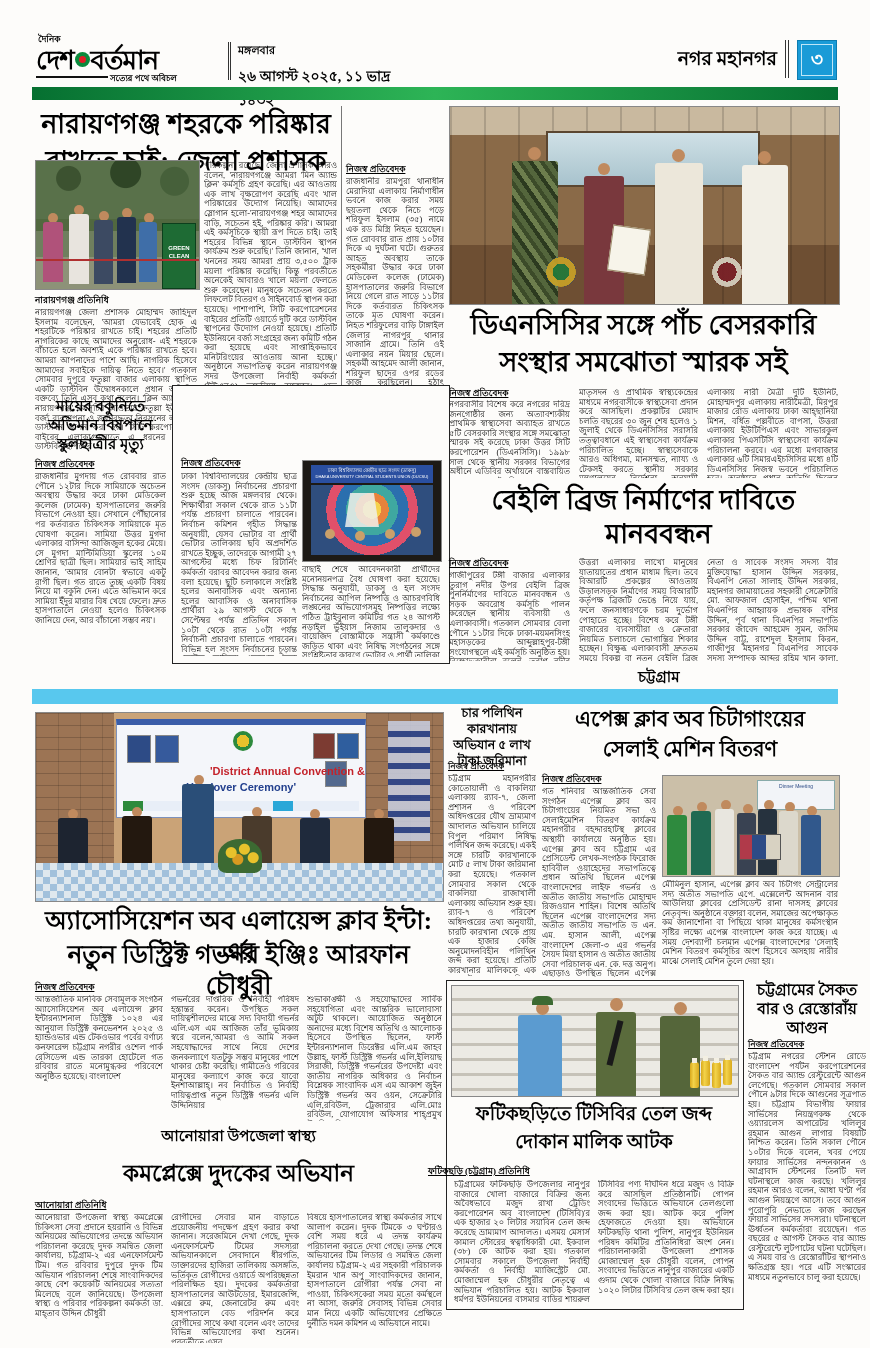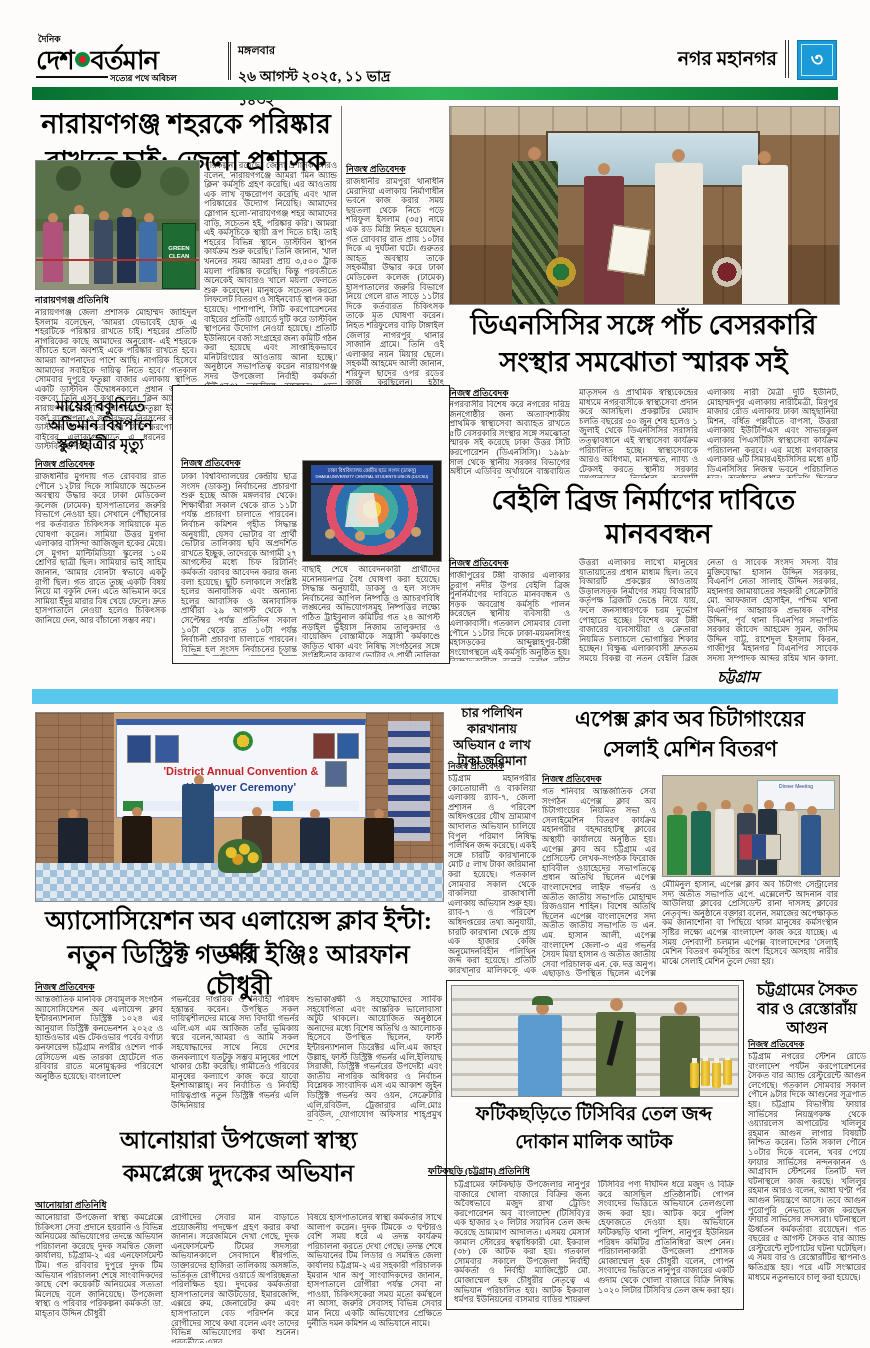--- a/index.html
+++ b/index.html
@@ -130,34 +130,34 @@
   <div class="abs body-txt" style="left:181px;top:472px;width:116px;height:184px;">ঢাকা বিশ্ববিদ্যালয়ের কেন্দ্রীয় ছাত্র সংসদ (ডাকসু) নির্বাচনের প্রচারণা শুরু হচ্ছে আজ মঙ্গলবার থেকে। শিক্ষার্থীরা সকাল থেকে রাত ১১টা পর্যন্ত প্রচারণা চালাতে পারবেন। নির্বাচন কমিশন গৃহীত সিদ্ধান্ত অনুযায়ী, যেসব ভোটার বা প্রার্থী ভোটার তালিকায় ছবি অপ্রদর্শিত রাখতে ইচ্ছুক, তাদেরকে আগামী ২৭ আগস্টের মধ্যে চিফ রিটার্নিং কর্মকর্তা বরাবর আবেদন করার জন্য বলা হয়েছে। ছুটি চলাকালে সংশ্লিষ্ট হলের অনাবাসিক এবং অন্যান্য হলের আবাসিক ও অনাবাসিক প্রার্থীরা ২৯ আগস্ট থেকে ৭ সেপ্টেম্বর পর্যন্ত প্রতিদিন সকাল ১০টা থেকে রাত ১০টা পর্যন্ত নির্বাচনী প্রচারণা চালাতে পারবেন। বিভিন্ন হল সংসদ নির্বাচনের চূড়ান্ত ভোটার তালিকা প্রকাশের জন্য উন্মুক্ত ছিল। শিক্ষার্থীদের দাবির পরিপ্রেক্ষিতে বর্তমানে তা বন্ধ করা হয়েছে। কেন্দ্রীয় হল ও দপ্তরসমূহের জন্য চূড়ান্ত ভোটার তালিকা উন্মুক্ত থাকবে। বিভিন্ন অভিযোগে বাতিল মনোনয়নপত্রের ওপর আপিলের পর যাচাই-</div>
   <div class="abs body-txt" style="left:302px;top:565px;width:138px;height:92px;">বাছাই শেষে আবেদনকারী প্রার্থীদের মনোনয়নপত্র বৈধ ঘোষণা করা হয়েছে। সিদ্ধান্ত অনুযায়ী, ডাকসু ও হল সংসদ নির্বাচনের আপিল নিষ্পত্তি ও আচরণবিধি লঙ্ঘনের অভিযোগসমূহ নিষ্পত্তির লক্ষ্যে গঠিত ট্রাইবুনাল কমিটির গত ২৪ আগস্ট নড়াইল ভুঁইয়াস নিজাম তালুকদার ও বায়েজিদ বোস্তামীকে সন্ত্রাসী কর্মকাণ্ডে জড়িত থাকা এবং নিষিদ্ধ সংগঠনের সঙ্গে সংশ্লিষ্টতার কারণে ভোটার ও প্রার্থী তালিকা থেকে বাদ দেওয়ার সুপারিশ করা হয়েছে। এ বিষয়ে প্রশাসনিক ব্যবস্থা গ্রহণের জন্য বিষয়টি সিন্ডিকেটে পাঠানো হয়েছে।</div>
 
   <div class="abs hl" style="left:449px;top:484px;width:389px;font-size:27px;">বেইলি ব্রিজ নির্মাণের দাবিতে</div>
   <div class="abs hl" style="left:464px;top:518px;width:389px;font-size:27px;">মানববন্ধন</div>
   <div class="abs byline" style="left:449px;top:556px;">নিজস্ব প্রতিবেদক</div>
   <div class="abs body-txt" style="left:449px;top:571px;width:121px;height:90px;">গাজীপুরের টঙ্গী বাজার এলাকার তুরাগ নদীর উপর বেইলি ব্রিজ পুনর্নির্মাণের দাবিতে মানববন্ধন ও সড়ক অবরোধ কর্মসূচি পালন করেছেন স্থানীয় ব্যবসায়ী ও এলাকাবাসী। গতকাল সোমবার বেলা পৌনে ১১টার দিকে ঢাকা-ময়মনসিংহ মহাসড়কের আব্দুল্লাহপুর-টঙ্গী সংযোগস্থলে এই কর্মসূচি অনুষ্ঠিত হয়। বিক্ষোভকারীরা বলেন, তুরাগ নদীর উপর অবস্থিত বেইলি ব্রিজটি দীর্ঘদিন ধরে টঙ্গী, আব্দুল্লাহপুর ও</div>
   <div class="abs body-txt" style="left:579px;top:558px;width:119px;height:103px;">উত্তরা এলাকার লাখো মানুষের যাতায়াতের প্রধান মাধ্যম ছিল। তবে বিআরটি প্রকল্পের আওতায় উড়ালসড়ক নির্মাণের সময় বিআরটি কর্তৃপক্ষ ব্রিজটি ভেঙে নিয়ে যায়, ফলে জনসাধারণকে চরম দুর্ভোগ পোহাতে হচ্ছে। বিশেষ করে টঙ্গী বাজারের ব্যবসায়ীরা ও ক্রেতারা নিয়মিত চলাচলে ভোগান্তির শিকার হচ্ছেন। বিক্ষুব্ধ এলাকাবাসী দ্রুততম সময়ে বিকল্প বা নতুন বেইলি ব্রিজ নির্মাণের দাবি জানান এবং সংশ্লিষ্ট কর্তৃপক্ষের হস্তক্ষেপ কামনা করেন। বিক্ষোভে অংশগ্রহণ করেন বিএনপির কেন্দ্রীয়</div>
   <div class="abs body-txt" style="left:707px;top:558px;width:131px;height:103px;">নেতা ও সাবেক সংসদ সদস্য বীর মুক্তিযোদ্ধা হাসান উদ্দিন সরকার, বিএনপি নেতা সালাহ উদ্দিন সরকার, মহানগর জামায়াতের সহকারী সেক্রেটারি মো. আফজাল হোসাইন, পশ্চিম থানা বিএনপির আহ্বায়ক প্রভাষক বশির উদ্দিন, পূর্ব থানা বিএনপির সভাপতি সরকার জাবেদ আহমেদ সুমন, জসিম উদ্দিন বাট্টু, রাশেদুল ইসলাম কিরন, গাজীপুর মহানগর বিএনপির সাবেক সদস্য সম্পাদক আব্দুর রহিম খান কালা, সরকার শাহ্‌নূর ইসলাম রনিসহ স্থানীয় ব্যবসায়ী ও সাধারণ মানুষ।</div>
 
-  <div class="abs" style="left:638px;top:665px;width:200px;text-align:center;font-size:15px;font-weight:bold;font-style:italic;">চট্টগ্রাম</div>
+  <div class="abs" style="left:638px;top:665px;width:200px;text-align:left;font-size:15px;font-weight:bold;">চট্টগ্রাম</div>
   <div class="abs" style="left:32px;top:689px;width:806px;height:15px;background:#58c8ee;"></div>
 
   <div class="photo" style="left:35px;top:712px;width:407px;height:188px;background:#caa377;">
     <div class="brick abs" style="left:0;top:0;width:78px;height:188px;"></div>
     <div class="brick abs" style="left:330px;top:0;width:77px;height:188px;"></div>
     <div class="abs" style="left:80px;top:6px;width:248px;height:92px;background:#f4f6fa;border:1px solid #7d91bb;border-top:6px solid #3a5da8;">
       <div class="abs" style="left:10px;top:10px;width:22px;height:26px;background:#2d4b86;border:1px solid #888;"></div>
       <div class="abs" style="left:38px;top:10px;width:22px;height:26px;background:#365a9c;border:1px solid #888;"></div>
       <div class="abs" style="left:116px;top:6px;width:20px;height:20px;border-radius:50%;background:radial-gradient(circle,#e8c22c 0 45%,#2d8a3c 45%);"></div>
       <div class="abs" style="left:196px;top:8px;width:20px;height:24px;background:#7c3b32;border:1px solid #888;"></div>
       <div class="abs" style="left:220px;top:8px;width:20px;height:24px;background:#2f5e9e;border:1px solid #888;"></div>
       <div class="abs" style="left:208px;top:36px;width:20px;height:24px;background:#53698e;border:1px solid #888;"></div>
-      <div style="position:absolute;left:0;top:40px;width:100%;text-align:center;color:#c4232b;font-weight:bold;font-size:11px;font-family:'Liberation Sans',sans-serif;">'District Annual Convention &amp;</div>
+      <div style="position:absolute;left:0;top:40px;width:100%;text-align:right;color:#c4232b;font-weight:bold;font-size:11px;font-family:'Liberation Sans',sans-serif;">'District Annual Convention &amp;</div>
       <div style="position:absolute;left:0;top:56px;width:100%;text-align:center;color:#23408e;font-weight:bold;font-size:11px;font-family:'Liberation Sans',sans-serif;">Handover Ceremony'</div>
       <div class="abs" style="left:6px;top:76px;width:236px;height:10px;background:linear-gradient(90deg,#2d8a3c 0 20px,#e8eef7 20px 150px,#2aa7d8 150px 170px,#e8eef7 170px);"></div>
     </div>
     <div class="abs" style="left:352px;top:8px;width:42px;height:120px;background:#23408e;background-image:repeating-linear-gradient(180deg,rgba(255,255,255,.75) 0 10px,transparent 10px 16px);opacity:.85;"></div>
     <div class="head" style="left:32px;top:96px;"></div>
     <div class="figure" style="left:22px;top:105px;width:30px;height:48px;background:#1d2430;"></div>
     <div class="head" style="left:96px;top:94px;"></div>
     <div class="figure" style="left:86px;top:103px;width:30px;height:50px;background:#23180f;"></div>
     <div class="head" style="left:158px;top:62px;"></div>
     <div class="figure" style="left:146px;top:71px;width:32px;height:84px;background:#2a4e78;"></div>
@@ -171,21 +171,21 @@
     <div class="abs" style="left:182px;top:126px;width:44px;height:34px;background:radial-gradient(circle at 30% 40%,#e8c22c 0 5px,transparent 6px),radial-gradient(circle at 60% 30%,#e8c22c 0 5px,transparent 6px),radial-gradient(circle at 80% 55%,#e8c22c 0 5px,transparent 6px),radial-gradient(circle at 45% 60%,#d89a20 0 5px,transparent 6px),#3c6a32;border-radius:50% 50% 20% 20%;"></div>
   </div>
 
   <div class="abs hl" style="left:35px;top:940px;width:407px;font-size:25px;">নতুন ডিস্ট্রিক্ট গভর্নর ইঞ্জিঃ আরফান চৌধুরী</div>
   <div class="abs hl" style="left:35px;top:906px;width:407px;font-size:25px;">অ্যাসোসিয়েশন অব এলায়েন্স ক্লাব ইন্টা: এর</div>
   <div class="abs byline" style="left:35px;top:980px;">নিজস্ব প্রতিবেদক</div>
   <div class="abs body-txt" style="left:35px;top:995px;width:128px;height:126px;">আন্তর্জাতিক মানবিক সেবামূলক সংগঠন অ্যাসোসিয়েশন অব এলায়েন্স ক্লাব ইন্টারন্যাশনাল ডিস্ট্রিক্ট ১০২৪ এর আনুয়াল ডিস্ট্রিক্ট কনভেনশন ২০২৫ ও হ্যান্ডওভার এন্ড টেকওভার পর্বের বর্ণাঢ্য কনফারেন্স চট্টগ্রাম নগরীর ওশেল পার্ক রেসিডেন্স এন্ড তারকা হোটেলে গত রবিবার রাতে মনোমুগ্ধকর পরিবেশে অনুষ্ঠিত হয়েছে। বাংলাদেশ</div>
   <div class="abs body-txt" style="left:171px;top:995px;width:128px;height:126px;">গভর্নরের দাপ্তরিক ও নির্বাহী পরিষদ হস্তান্তর করেন। উপস্থিত সকল দায়িত্বশীলদের মাঝে সদ্য বিদায়ী গভর্নর এলি.এস এম আজিজ তাঁর ভূমিকায় স্বরে বলেন,'আমরা ও আমি সকল সহযোদ্ধাদের সাথে নিয়ে দেশের জনকল্যাণে যতটুকু সম্ভব মানুষের পাশে থাকার চেষ্টা করেছি। গামীতেও গরিবের মানুষের কল্যাণে কাজ করে যাবো ইনশাআল্লাহ্‌। নব নির্বাচিত ও নির্বাহী দায়িত্বপ্রাপ্ত নতুন ডিস্ট্রিক্ট গভর্নর এলি উদ্দিনিয়ার</div>
   <div class="abs body-txt" style="left:307px;top:995px;width:135px;height:126px;">শুভাকাঙ্ক্ষী ও সহযোদ্ধাদের সার্বিক সহযোগিতা এবং আন্তরিক ভালোবাসা অটুট থাকলে। আয়োজিত অনুষ্ঠানে অন্যদের মধ্যে বিশেষ অতিথি ও আলোচক হিসেবে উপস্থিত ছিলেন, ফার্স্ট ইন্টারন্যাশনাল ডিরেক্টর এলি.এম জাহব উল্লাহ, ফার্স্ট ডিস্ট্রিক্ট গভর্নর এলি,ইলিয়াছ সিরাজী, ডিস্ট্রিক্ট গভর্নরের উপদেষ্টা এবং জাতীয় নাগরিক অধিকার ও নির্বাচন বিশ্লেষক সাংবাদিক এস এম আকাশ জুইন ডিস্ট্রিক্ট গভর্নর অব ওয়ন, সেক্রেটারি এলি,রবিউল, ট্রেজারার এলি.মোঃ রবিউল, যোগাযোগ অফিসার শাহ্‌প্রমুখ উপস্থিত ছিলেন।</div>
 
-  <div class="abs hl" style="left:35px;top:1127px;width:407px;font-size:23px;">আনোয়ারা উপজেলা স্বাস্থ্য</div>
+  <div class="abs hl" style="left:35px;top:1127px;width:407px;font-size:15px;">আনোয়ারা উপজেলা স্বাস্থ্য</div>
   <div class="abs hl" style="left:35px;top:1160px;width:407px;font-size:23px;">কমপ্লেক্সে দুদকের অভিযান</div>
   <div class="abs byline" style="left:35px;top:1198px;">আনোয়ারা প্রতিনিধি</div>
   <div class="abs body-txt" style="left:35px;top:1213px;width:128px;height:130px;">আনোয়ারা উপজেলা স্বাস্থ্য কমপ্লেক্সে চিকিৎসা সেবা প্রদানে হয়রানি ও বিভিন্ন অনিয়মের অভিযোগের তদন্তে অভিযান পরিচালনা করেছে দুদক সমন্বিত জেলা কার্যালয়, চট্টগ্রাম-২ এর এনফোর্সমেন্ট টিম। গত রবিবার দুপুরে দুদক টিম অভিযান পরিচালনা শেষে সাংবাদিকদের কাছে বেশ কয়েকটি অনিয়মের সত্যতা মিলেছে বলে জানিয়েছে। উপজেলা স্বাস্থ্য ও পরিবার পরিকল্পনা কর্মকর্তা ডা. মাহ্‌তাব উদ্দিন চৌধুরী</div>
   <div class="abs body-txt" style="left:171px;top:1213px;width:128px;height:130px;">রোগীদের সেবার মান বাড়াতে প্রয়োজনীয় পদক্ষেপ গ্রহণ করার কথা জানান। সরেজমিনে দেখা গেছে, দুদক এনফোর্সমেন্ট টিমের সদস্যরা অভিযানকালে সেবাদানে ধীরগতি, ডাক্তারদের হাজিরা তালিকায় অসঙ্গতি, ভর্তিকৃত রোগীদের ওয়ার্ডে অপরিচ্ছন্নতা পরিলক্ষিত হয়। দুদকের কর্মকর্তারা হাসপাতালের আউটডোর, ইমারজেন্সি, এক্সরে রুম, জেনারেটর রুম এবং হাসপাতালে বেড পরিদর্শন করে রোগীদের সাথে কথা বলেন এবং তাদের বিভিন্ন অভিযোগের কথা শুনেন। পরবর্তীতে এসব</div>
   <div class="abs body-txt" style="left:307px;top:1213px;width:135px;height:130px;">বিষয়ে হাসপাতালের স্বাস্থ্য কর্মকর্তার সাথে আলাপ করেন। দুদক টিমকে ৩ ঘণ্টারও বেশি সময় ধরে এ তদন্ত কার্যক্রম পরিচালনা করতে দেখা গেছে। তদন্ত শেষে অভিযানের টিম লিডার ও সমন্বিত জেলা কার্যালয় চট্টগ্রাম-২ এর সহকারী পরিচালক ইমরান খান অপু সাংবাদিকদের জানান, হাসপাতালে রোগীরা পর্যন্ত সেবা না পাওয়া, চিকিৎসকেরা সময় মতো কর্মস্থলে না আসা, জরুরি সেবাসহ বিভিন্ন সেবার মান নিয়ে একটি অভিযোগের প্রেক্ষিতে দুর্নীতি দমন কমিশন এ অভিযানে নামে।</div>
 
   <div class="abs hl" style="left:448px;top:705px;width:88px;font-size:12.5px;line-height:16px;">চার পলিথিন কারখানায় অভিযান ৫ লাখ টাকা জরিমানা</div>
   <div class="abs byline" style="left:448px;top:760px;font-size:8.5px;">নিজস্ব প্রতিবেদক</div>
   <div class="abs body-txt" style="left:448px;top:774px;width:88px;height:202px;">চট্টগ্রাম মহানগরীর কোতোয়ালী ও বাকলিয়া এলাকায় র‍্যাব-৭, জেলা প্রশাসন ও পরিবেশ অধিদপ্তরের যৌথ ভ্রাম্যমাণ আদালত অভিযান চালিয়ে বিপুল পরিমাণ নিষিদ্ধ পলিথিন জব্দ করেছে। একই সঙ্গে চারটি কারখানাকে মোট ৫ লাখ টাকা জরিমানা করা হয়েছে। গতকাল সোমবার সকাল থেকে বাকলিয়া রাজাখালী এলাকায় অভিযান শুরু হয়। র‍্যাব-৭ ও পরিবেশ অধিদপ্তরের তথ্য অনুযায়ী, চারটি কারখানা থেকে প্রায় এক হাজার কেজি অনুমোদনবিহীন পলিথিন জব্দ করা হয়েছে। প্রতিটি কারখানার মালিককে এক লাখ টাকা করে জরিমানা করা হয়েছে। র‍্যাব-৭ এর অধিনায়ক লেফটেন্যান্ট কর্নেল হাফিজুর রহমান জানান, পরিবেশ ও মানুষের স্বাস্থ্যের জন্য ক্ষতিকর পলিথিনের উৎপাদন বন্ধে অভিযান চালানো হচ্ছে।</div>
 

